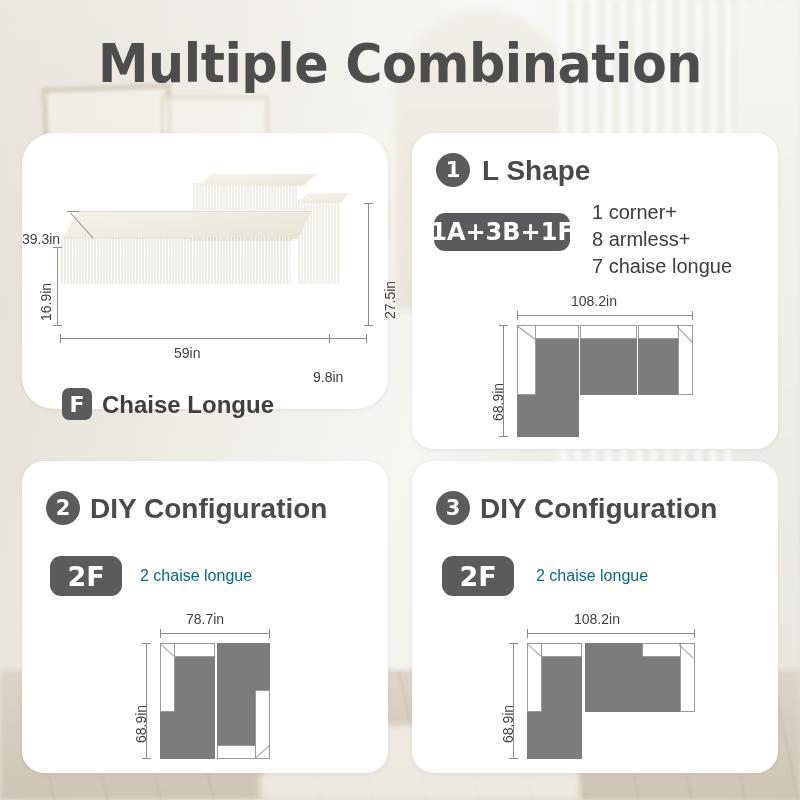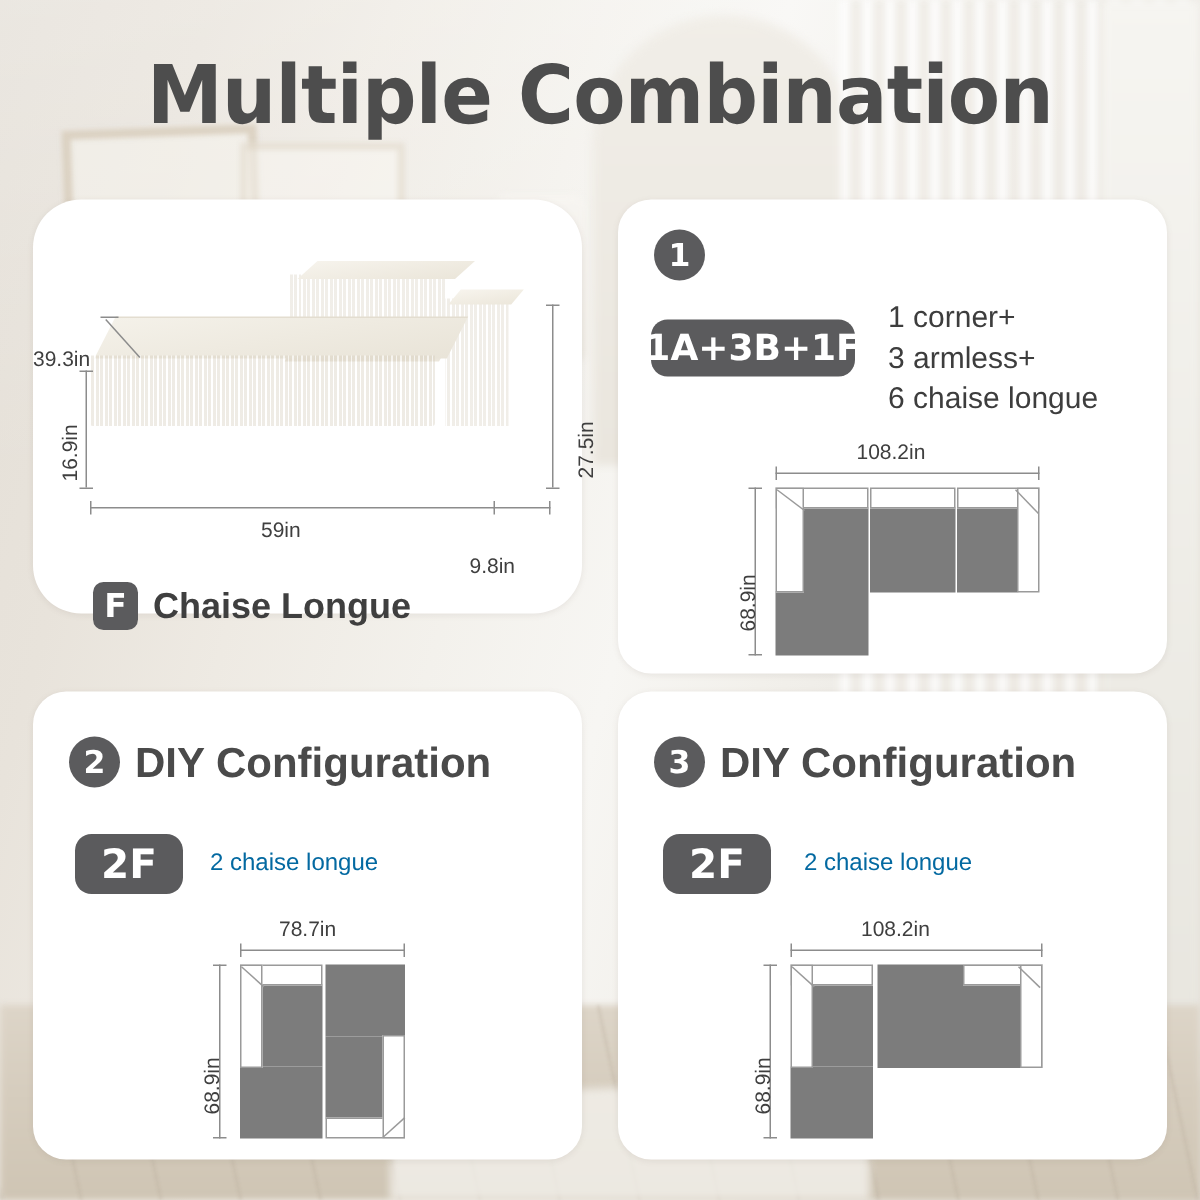--- a/index.html
+++ b/index.html
@@ -373,27 +373,28 @@
     <div id="chaise-thumb">
       <div class="seat" style="left:8px;  top:10px; width:48px; height:66px;"></div>
       <div class="backrest" style="left:8px;  top:0px;  width:48px; height:11px;"></div>
       <div class="backrest" style="left:0px;  top:0px;  width:10px; height:44px;"></div>
       <div class="diag" style="left:1px;  top:1px;  width:14px; transform:rotate(45deg);"></div>
     </div>
   </div>
 
   <div class="card" id="card-1">
     <div class="num-circle" style="left:24px; top:20px;">1</div>
+    <div class="card-heading" style="left:70px; top:22px;">L Shape</div>
 
     <div class="pill-badge" style="left:22px; top:80px; width:136px; height:38px; font-size:24px;">1A+3B+1F</div>
 
     <div class="spec-list" style="left:180px; top:66px;">
       <span class="spec-line">1 corner+</span>
-      <span class="spec-line">3 armless+</span>
-      <span class="spec-line">6 chaise longue</span>
+      <span class="spec-line">8 armless+</span>
+      <span class="spec-line">7 chaise longue</span>
     </div>
 
     <div class="dim-line-h" style="left:105px; top:182px; width:176px;"></div>
     <div class="dim-tick-v" style="left:105px; top:178px;"></div>
     <div class="dim-tick-v" style="left:280px; top:178px;"></div>
     <div class="dim-text" style="left:159px; top:160px;">108.2in</div>
 
     <div class="dim-line-v" style="left:91px; top:192px; height:112px;"></div>
     <div class="dim-tick-h" style="left:87px; top:192px;"></div>
     <div class="dim-tick-h" style="left:87px; top:303px;"></div>

